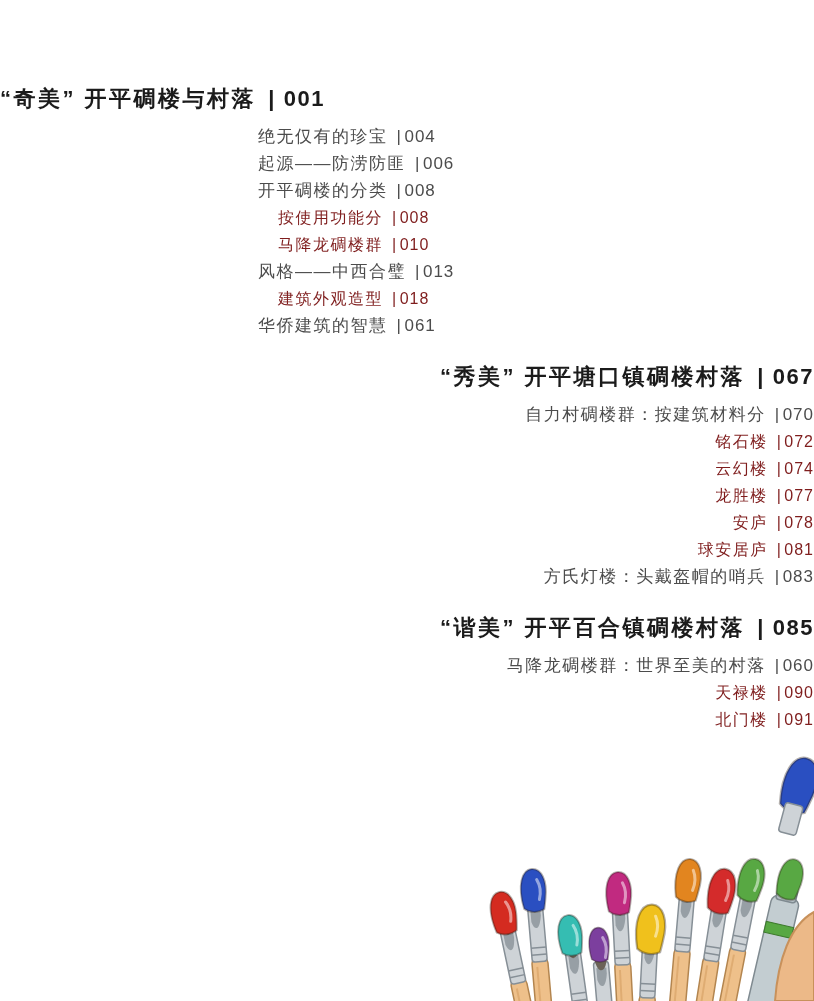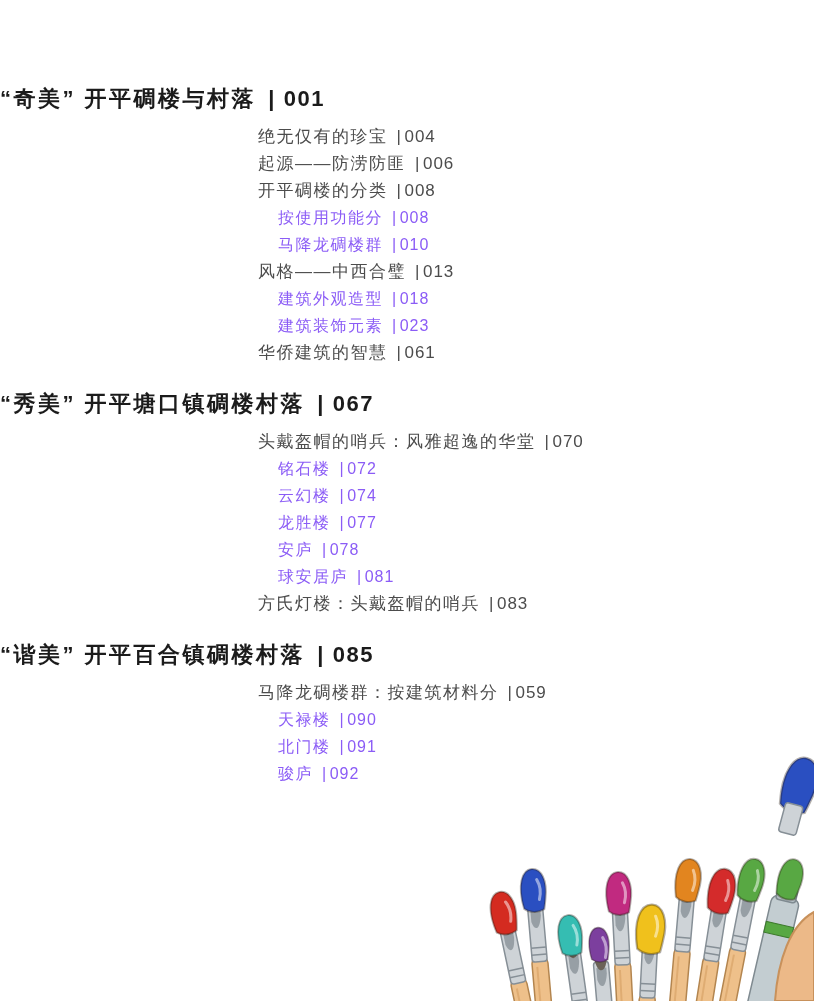--- a/index.html
+++ b/index.html
@@ -6,35 +6,35 @@
   body{
     width:814px;height:1001px;
     background:#ffffff;
     overflow:hidden;
     position:relative;
     font-family:"Liberation Sans","DejaVu Sans",sans-serif;
   }
   #toc{position:absolute;top:0;left:0;width:100%;}
   .section{margin:0;}
   .section.first{margin-top:86px;}
-  .section + .section{margin-top:25px;}
+  .section + .section{margin-top:25px;text-align:right;}
   .sec-title{
     font-size:22px;
     font-weight:bold;
     color:#1b1b1b;
     letter-spacing:2.5px;
     line-height:26px;
     white-space:nowrap;
   }
   .sec-title .num{letter-spacing:1.5px;}
   .sec-title .bar{margin-left:12px;margin-right:7px;font-weight:bold;}
   .rows{margin-top:11px;}
   .row{line-height:27px;white-space:nowrap;}
   .row.l2{margin-left:258px;color:#4c4c4c;font-size:17px;letter-spacing:1.5px;}
-  .row.l3{margin-left:278px;color:#8b5cf6;font-size:16px;letter-spacing:1.5px;}
+  .row.l3{margin-left:278px;color:#7f1d1d;font-size:16px;letter-spacing:1.5px;}
   .row .bar{margin-left:9px;margin-right:2px;}
   .row .num{letter-spacing:1px;}
   #art{
     position:absolute;
     right:0;bottom:0;
     width:380px;height:261px;
   }
 </style>
 </head>
 <body>
@@ -43,43 +43,41 @@
     <div class="section first">
       <div class="sec-title"><span>“奇美” 开平碉楼与村落</span><span class="bar">|</span><span class="num">001</span></div>
       <div class="rows">
         <div class="row l2"><span>绝无仅有的珍宝</span><span class="bar">|</span><span class="num">004</span></div>
         <div class="row l2"><span>起源——防涝防匪</span><span class="bar">|</span><span class="num">006</span></div>
         <div class="row l2"><span>开平碉楼的分类</span><span class="bar">|</span><span class="num">008</span></div>
         <div class="row l3"><span>按使用功能分</span><span class="bar">|</span><span class="num">008</span></div>
         <div class="row l3"><span>马降龙碉楼群</span><span class="bar">|</span><span class="num">010</span></div>
         <div class="row l2"><span>风格——中西合璧</span><span class="bar">|</span><span class="num">013</span></div>
         <div class="row l3"><span>建筑外观造型</span><span class="bar">|</span><span class="num">018</span></div>
-        <div class="row l3"><span>建筑装饰元素</span><span class="bar">|</span><span class="num">023</span></div>
         <div class="row l2"><span>华侨建筑的智慧</span><span class="bar">|</span><span class="num">061</span></div>
       </div>
     </div>
     <div class="section">
       <div class="sec-title"><span>“秀美” 开平塘口镇碉楼村落</span><span class="bar">|</span><span class="num">067</span></div>
       <div class="rows">
-        <div class="row l2"><span>头戴盔帽的哨兵：风雅超逸的华堂</span><span class="bar">|</span><span class="num">070</span></div>
+        <div class="row l2"><span>自力村碉楼群：按建筑材料分</span><span class="bar">|</span><span class="num">070</span></div>
         <div class="row l3"><span>铭石楼</span><span class="bar">|</span><span class="num">072</span></div>
         <div class="row l3"><span>云幻楼</span><span class="bar">|</span><span class="num">074</span></div>
         <div class="row l3"><span>龙胜楼</span><span class="bar">|</span><span class="num">077</span></div>
         <div class="row l3"><span>安庐</span><span class="bar">|</span><span class="num">078</span></div>
         <div class="row l3"><span>球安居庐</span><span class="bar">|</span><span class="num">081</span></div>
         <div class="row l2"><span>方氏灯楼：头戴盔帽的哨兵</span><span class="bar">|</span><span class="num">083</span></div>
       </div>
     </div>
     <div class="section">
       <div class="sec-title"><span>“谐美” 开平百合镇碉楼村落</span><span class="bar">|</span><span class="num">085</span></div>
       <div class="rows">
-        <div class="row l2"><span>马降龙碉楼群：按建筑材料分</span><span class="bar">|</span><span class="num">059</span></div>
+        <div class="row l2"><span>马降龙碉楼群：世界至美的村落</span><span class="bar">|</span><span class="num">060</span></div>
         <div class="row l3"><span>天禄楼</span><span class="bar">|</span><span class="num">090</span></div>
         <div class="row l3"><span>北门楼</span><span class="bar">|</span><span class="num">091</span></div>
-        <div class="row l3"><span>骏庐</span><span class="bar">|</span><span class="num">092</span></div>
       </div>
     </div>
   </div>
 
 <svg id="art" viewBox="0 0 380 261" xmlns="http://www.w3.org/2000/svg">
     <g transform="translate(66,155) rotate(-12)">
       <rect x="-8" y="85" width="16" height="190" rx="7" fill="#eec08a" stroke="#b3854f" stroke-width="1.5"></rect>
       <line x1="-3" y1="95" x2="-3" y2="260" stroke="#d9a469" stroke-width="2" opacity="0.7"></line>
       <rect x="-7.5" y="32" width="15" height="58" rx="3" fill="#ced3d7" stroke="#868f96" stroke-width="1.5"></rect>
       <line x1="-7.5" y1="76" x2="7.5" y2="76" stroke="#868f96" stroke-width="1.5"></line>

